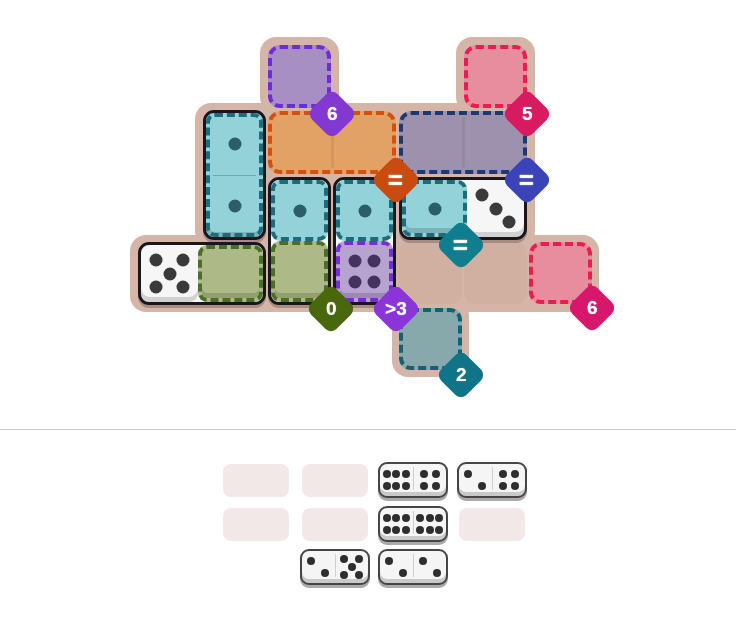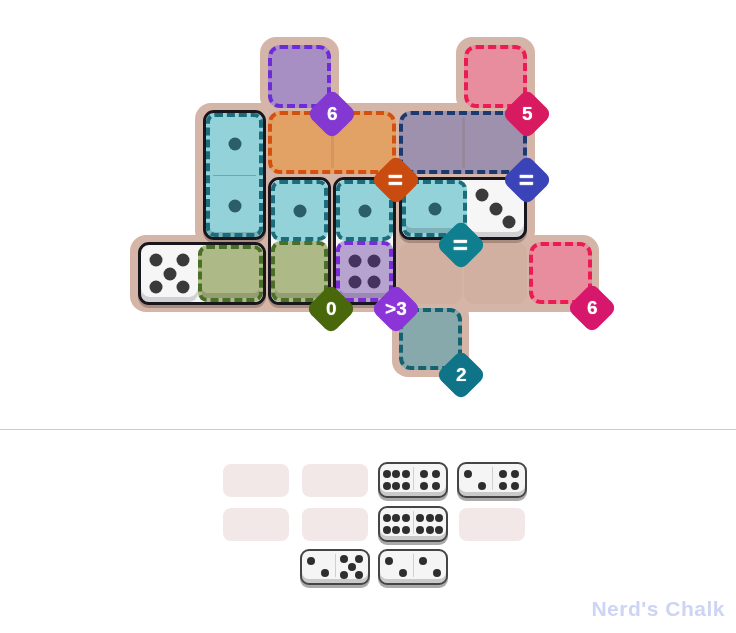--- a/index.html
+++ b/index.html
@@ -217,15 +217,14 @@
         <span class="pip" style="left: 28%; top: 30%;"></span>
         <span class="pip" style="left: 72%; top: 70%;"></span>
       </div>
     <div class="tdiv"></div>
     <div class="thalf">
         <span class="pip" style="left: 28%; top: 30%;"></span>
         <span class="pip" style="left: 72%; top: 70%;"></span>
       </div>
   </div>
 
-  <div class="watermark">Nerd's Chalk</div>
 
 </div>
 
 </body></html>

